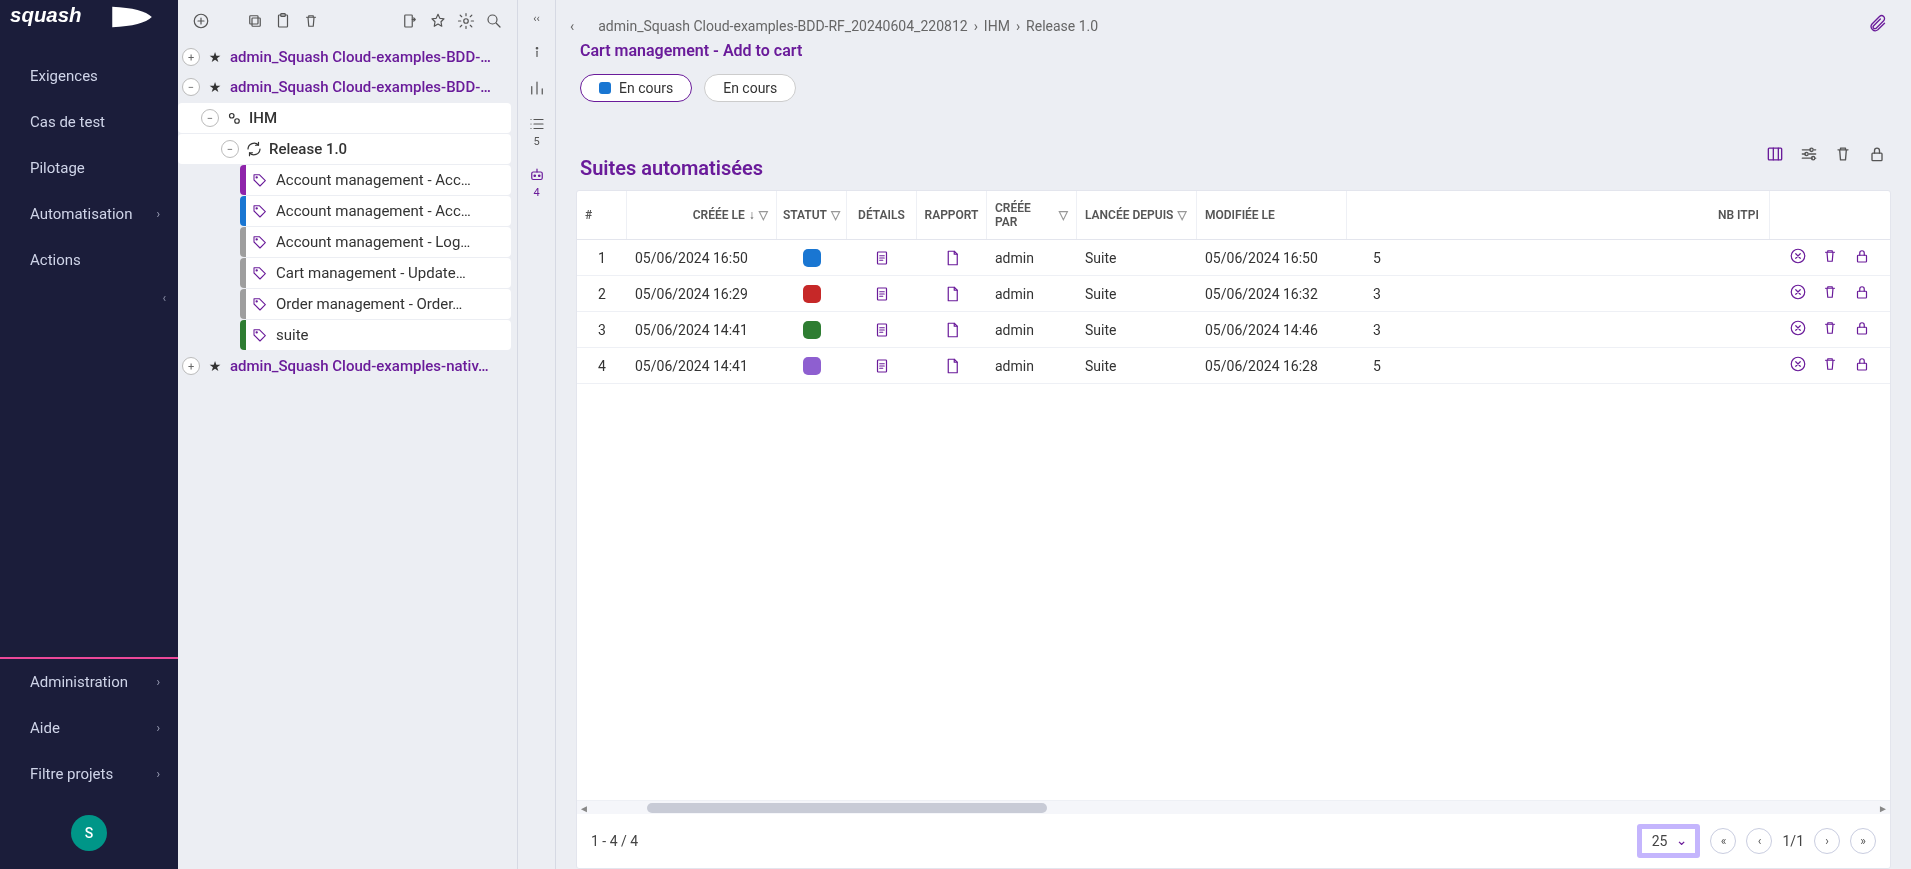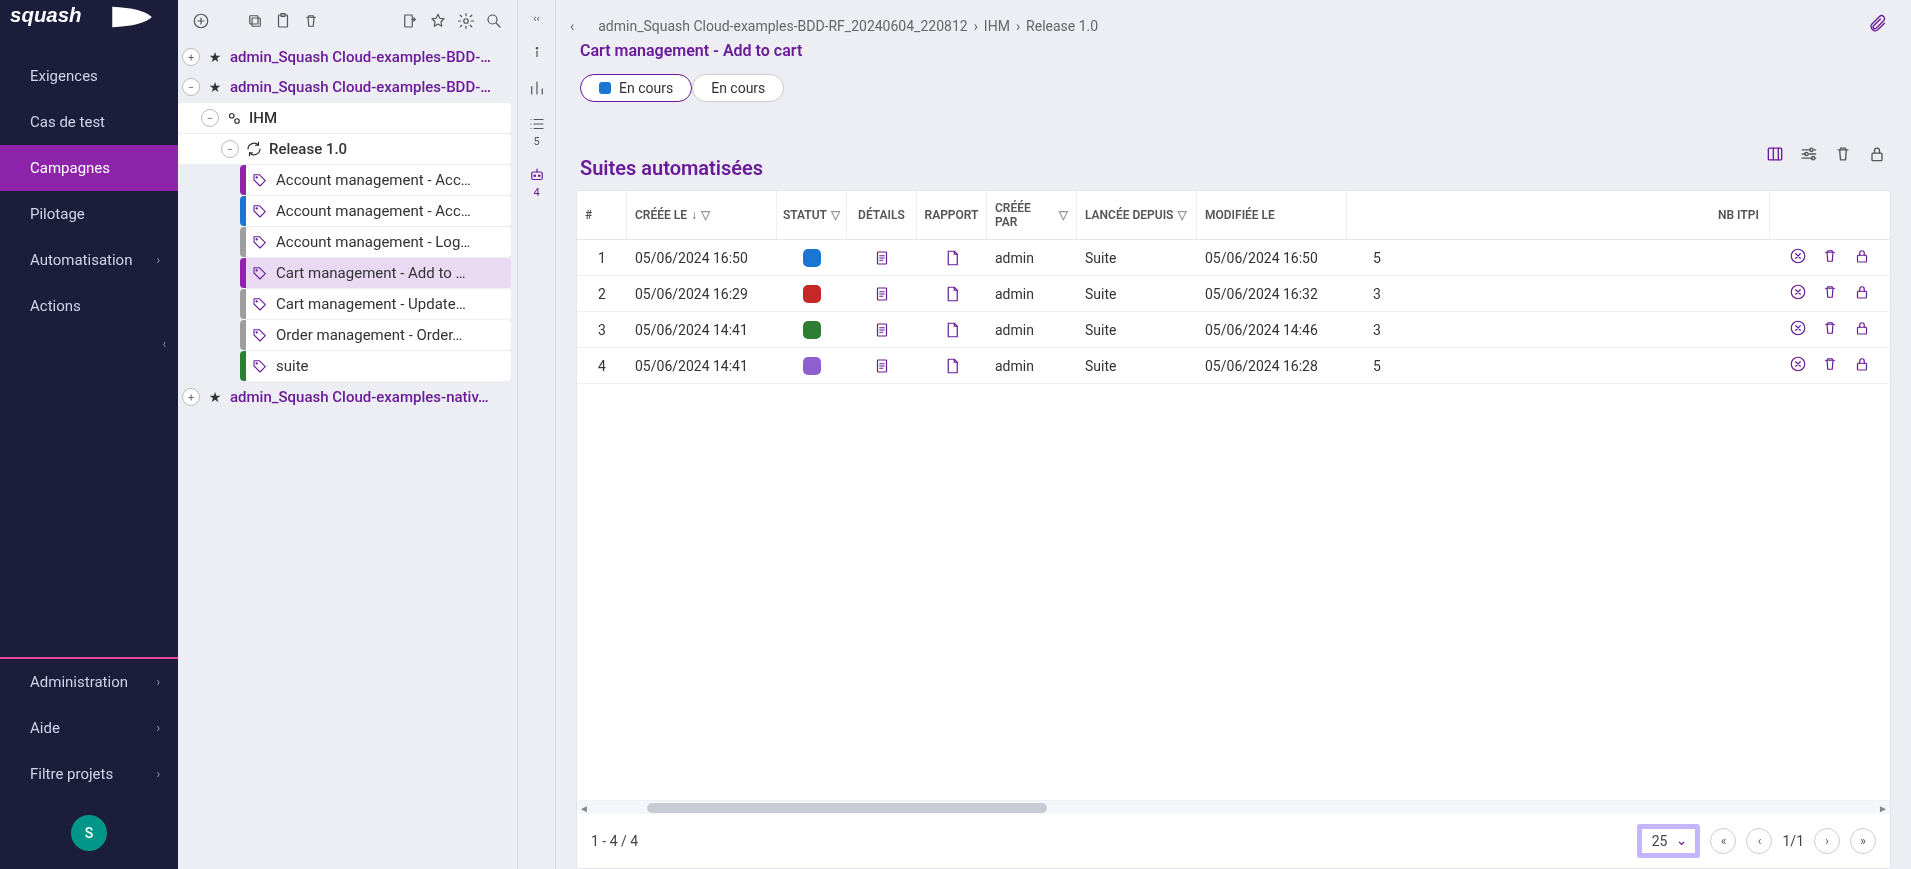--- a/index.html
+++ b/index.html
@@ -46,40 +46,40 @@
 .ribbon .r-btn { width:28px; display:flex; flex-direction:column; align-items:center; color:#555; cursor:pointer; font-size:11px;}
 .ribbon .r-btn svg { width:18px; height:18px; }
 .ribbon .r-btn .badge { font-size:11px; margin-top:2px; }
 
 
 .main { flex:1; display:flex; flex-direction:column; overflow:hidden; background:#eceef3; }
 .crumb-row { display:flex; align-items:center; padding:14px 24px 0 14px; color:#666; font-size:14px; gap:6px;}
 .crumb-row .attach { margin-left:auto; color:#6a1b9a; cursor:pointer;}
 .crumb-row a { color:#666; text-decoration:none; }
 .title { padding: 4px 24px 14px 24px; font-size: 16px; font-weight: 600; color: #6a1b9a; }
-.status-row { display:flex; padding: 0 24px 20px 24px; align-items:center;}
+.status-row { display:flex; gap:12px; padding: 0 24px 20px 24px; align-items:center;}
 .pill { border:1px solid #6a1b9a; background:#fff; border-radius:20px; padding:5px 18px; display:flex; align-items:center; gap:8px; font-size:14px; cursor:pointer;}
 .pill .dot { width:12px; height:12px; border-radius:3px; background:#1976d2;}
 .pill.plain { border-color:#ccc; }
 .section { padding: 0 20px; flex:1; display:flex; flex-direction:column; overflow:hidden;}
 .sec-head { display:flex; align-items:center; padding:6px 4px 10px 4px;}
 .sec-head h2 { color:#6a1b9a; font-size:20px; font-weight:600;margin-top:28px;}
 .sec-head .tools { margin-left:auto; display:flex; gap:14px; color:#555;}
 .sec-head .tools span { cursor:pointer; display:inline-flex;}
 .sec-head .tools svg { width:20px; height:20px;}
 .grid-wrap { background:#fff; border:1px solid #e3e5ed; border-radius:3px; flex:1; display:flex; flex-direction:column; overflow:hidden;}
 .ghead { display:flex; border-bottom:1px solid #e3e5ed; font-size:12px; color:#555; font-weight:600;}
 .ghead .gh { padding:10px 8px; display:flex; align-items:center; gap:4px; border-right:1px solid #eef0f5;}
 .ghead .gh:last-child{border-right:none;}
 .gh .filter-ic { opacity:.6; }
 .gbody { flex:1; overflow:auto;}
 .grow { display:flex; border-bottom:1px solid #eef0f5; font-size:14px; align-items:center; height:36px;}
 .grow > div { padding:0 8px; }
 .c-idx{width:50px; text-align:center;}
-.c-date{width:150px;}
+.c-date{width:150px;justify-content:flex-end;}
 .c-stat{width:70px; display:flex; justify-content:center;}
 .c-det{width:70px; display:flex; justify-content:center; color:#6a1b9a; cursor:pointer;}
 .c-rep{width:70px; display:flex; justify-content:center; color:#6a1b9a; cursor:pointer;}
 .c-by{width:90px;}
 .c-from{width:120px;}
 .c-mod{width:150px;}
 .c-itpi{width:60px; text-align:center;}
 .c-act{width:120px; display:flex; gap:14px; justify-content:center; color:#6a1b9a; margin-left:auto;}
 .c-act span{cursor:pointer;}
 .stat-sq{width:18px;height:18px;border-radius:5px;}
@@ -115,27 +115,20 @@
             </svg></span>
         <span>Exigences</span>
       </div>
       <div class="nav-item">
         <span class="ic"><svg viewBox="0 0 24 24">
               <rect x="5" y="3" width="14" height="18" rx="2"></rect>
               <path d="M9 8h6M9 12h6M9 16h4"></path>
             </svg></span>
         <span>Cas de test</span>
       </div>
-      <div class="nav-item active">
-        <span class="ic"><svg viewBox="0 0 24 24">
-              <circle cx="12" cy="12" r="9"></circle>
-              <path d="M10 8l6 4-6 4z" fill="currentColor"></path>
-            </svg></span>
-        <span>Campagnes</span>
-      </div>
       <div class="nav-item">
         <span class="ic"><svg viewBox="0 0 24 24">
               <circle cx="12" cy="12" r="9"></circle>
               <path d="M12 12l4-4M12 12v5"></path>
             </svg></span>
         <span>Pilotage</span>
       </div>
       <div class="nav-item">
         <span class="ic"><svg viewBox="0 0 24 24">
               <rect x="5" y="8" width="14" height="10" rx="2"></rect>
@@ -287,30 +280,20 @@
           </div>
           <div class="iter-row">
             <span class="stripe" style="background:#9e9e9e"></span>
             <span class="tag-ic">
               <svg viewBox="0 0 24 24" width="16" height="16">
                 <path d="M3 12V4h8l9 9-8 8z"></path>
                 <circle cx="7" cy="8" r="1" fill="currentColor"></circle>
               </svg>
             </span>
             <span class="lbl">Account management - Log…</span>
-          </div>
-          <div class="iter-row selected">
-            <span class="stripe" style="background:#8e24aa"></span>
-            <span class="tag-ic">
-              <svg viewBox="0 0 24 24" width="16" height="16">
-                <path d="M3 12V4h8l9 9-8 8z"></path>
-                <circle cx="7" cy="8" r="1" fill="currentColor"></circle>
-              </svg>
-            </span>
-            <span class="lbl">Cart management - Add to …</span>
           </div>
           <div class="iter-row">
             <span class="stripe" style="background:#9e9e9e"></span>
             <span class="tag-ic">
               <svg viewBox="0 0 24 24" width="16" height="16">
                 <path d="M3 12V4h8l9 9-8 8z"></path>
                 <circle cx="7" cy="8" r="1" fill="currentColor"></circle>
               </svg>
             </span>
             <span class="lbl">Cart management - Update…</span>

